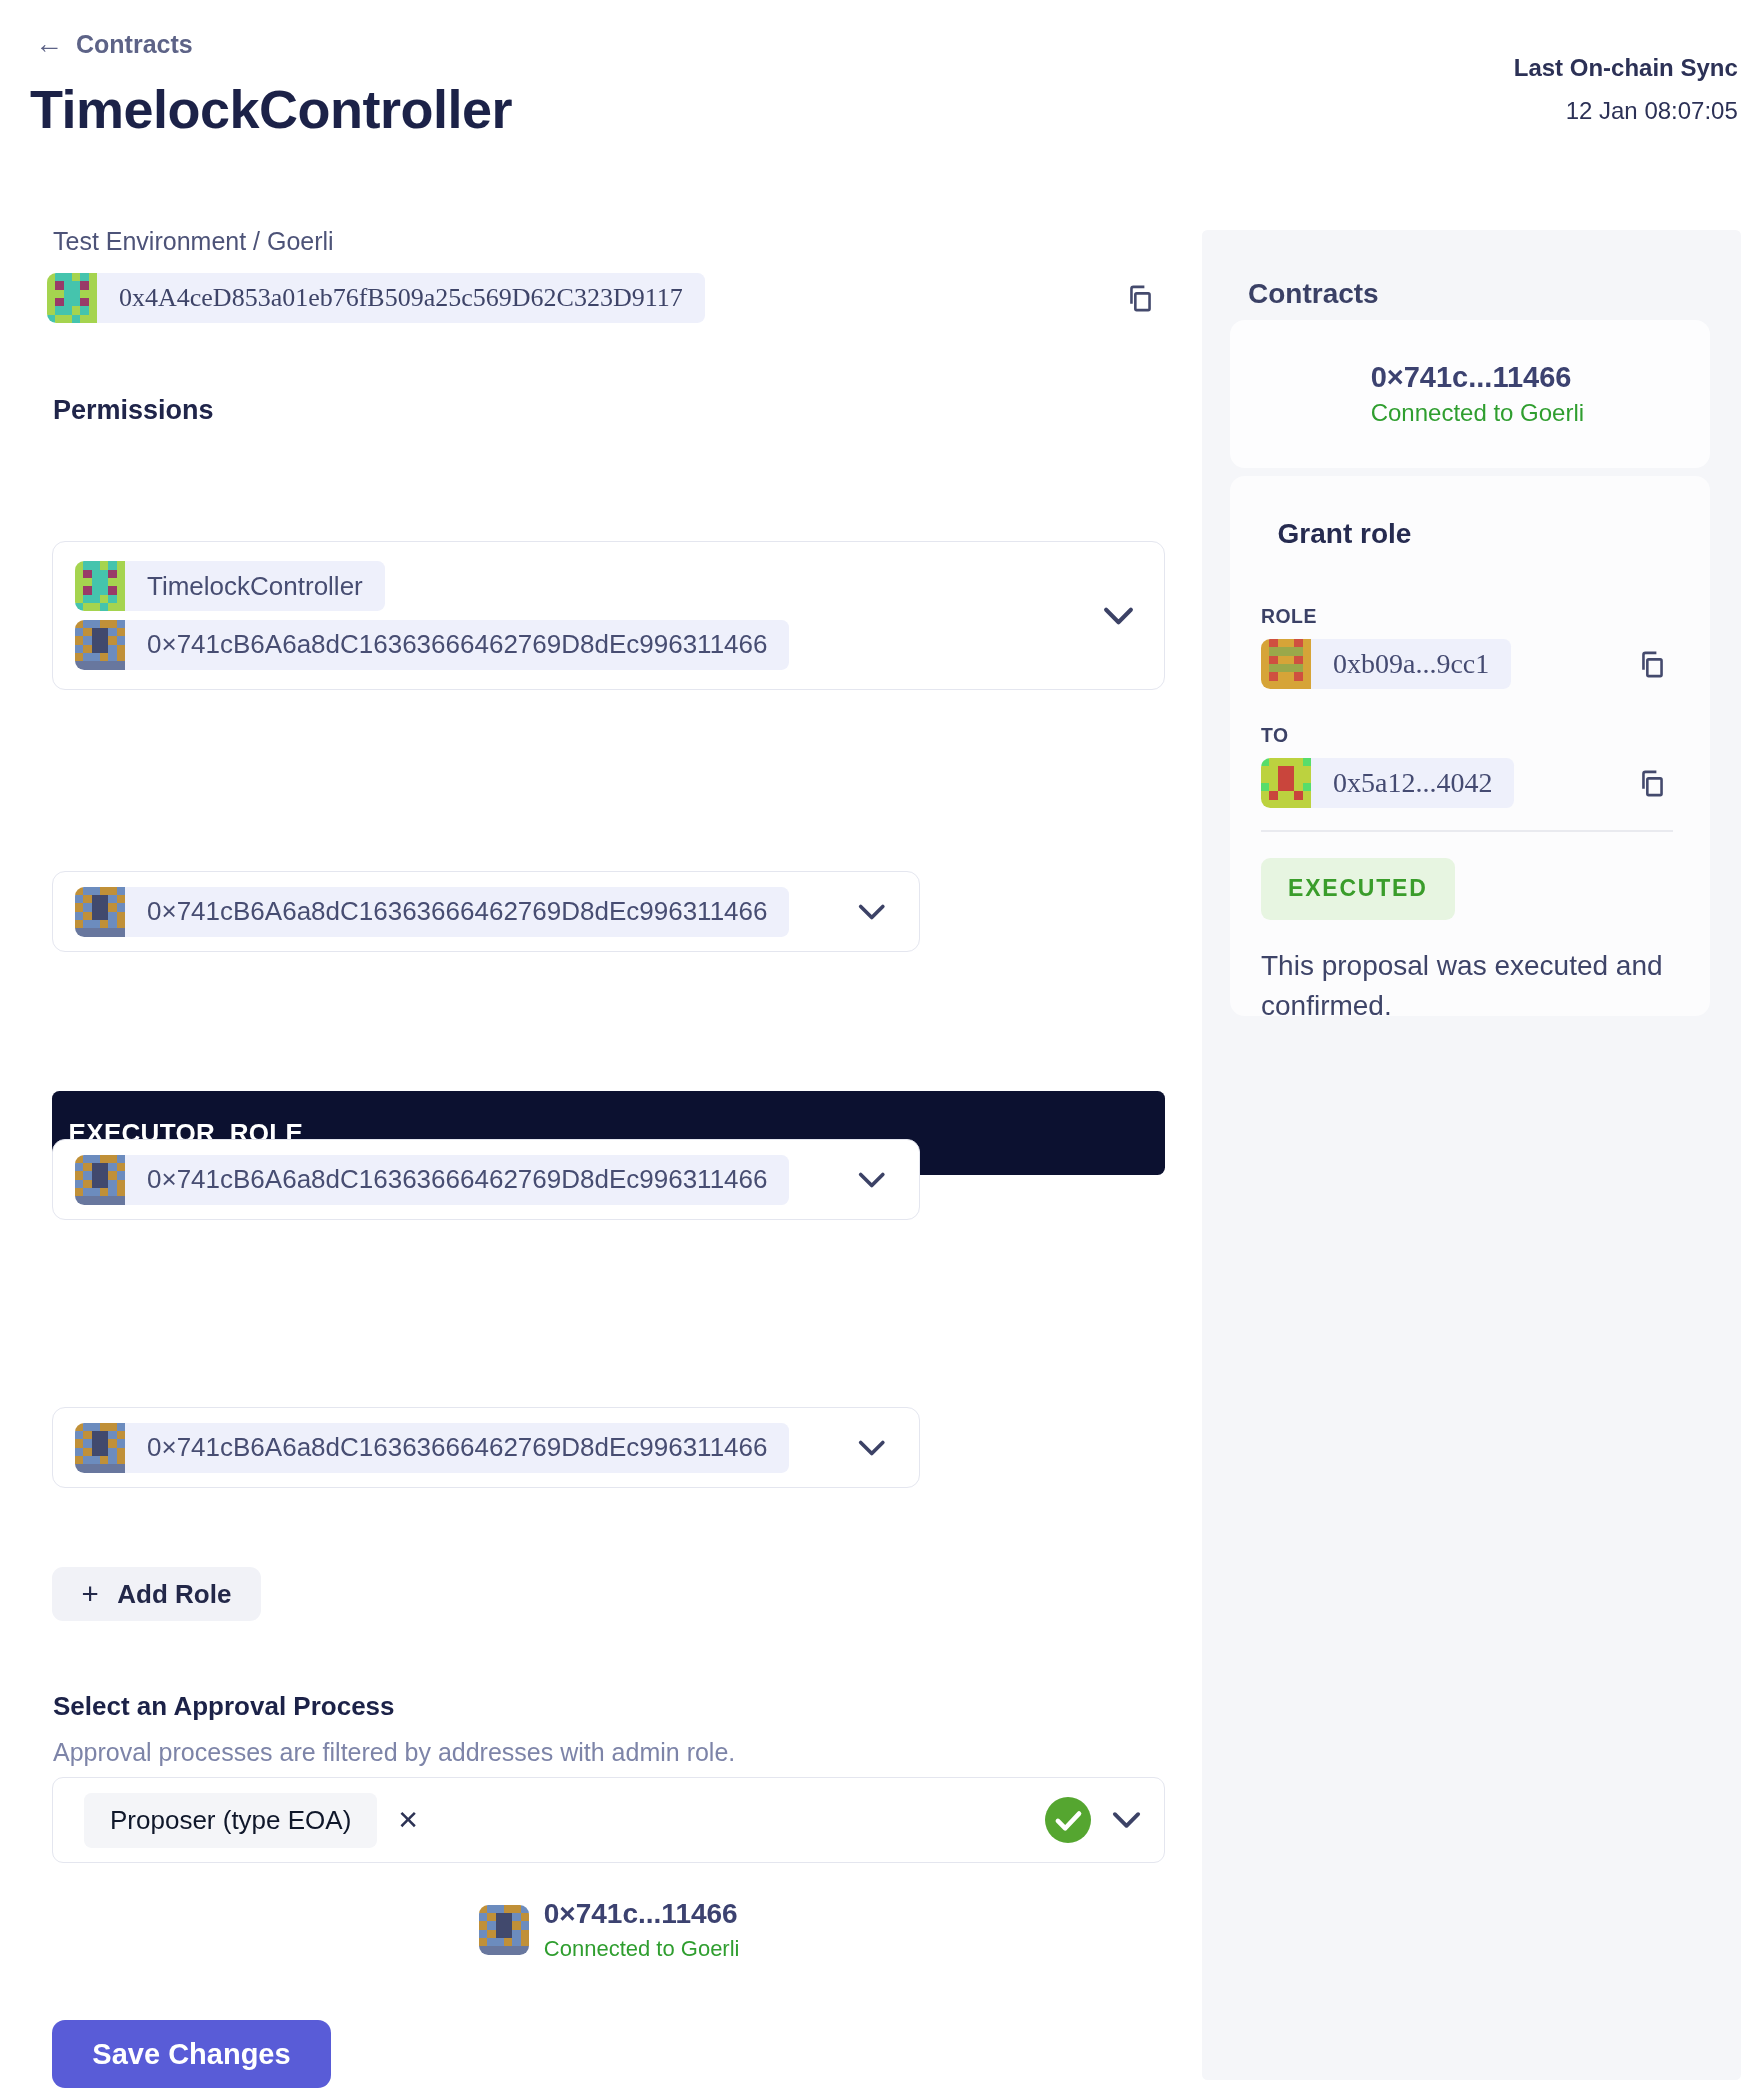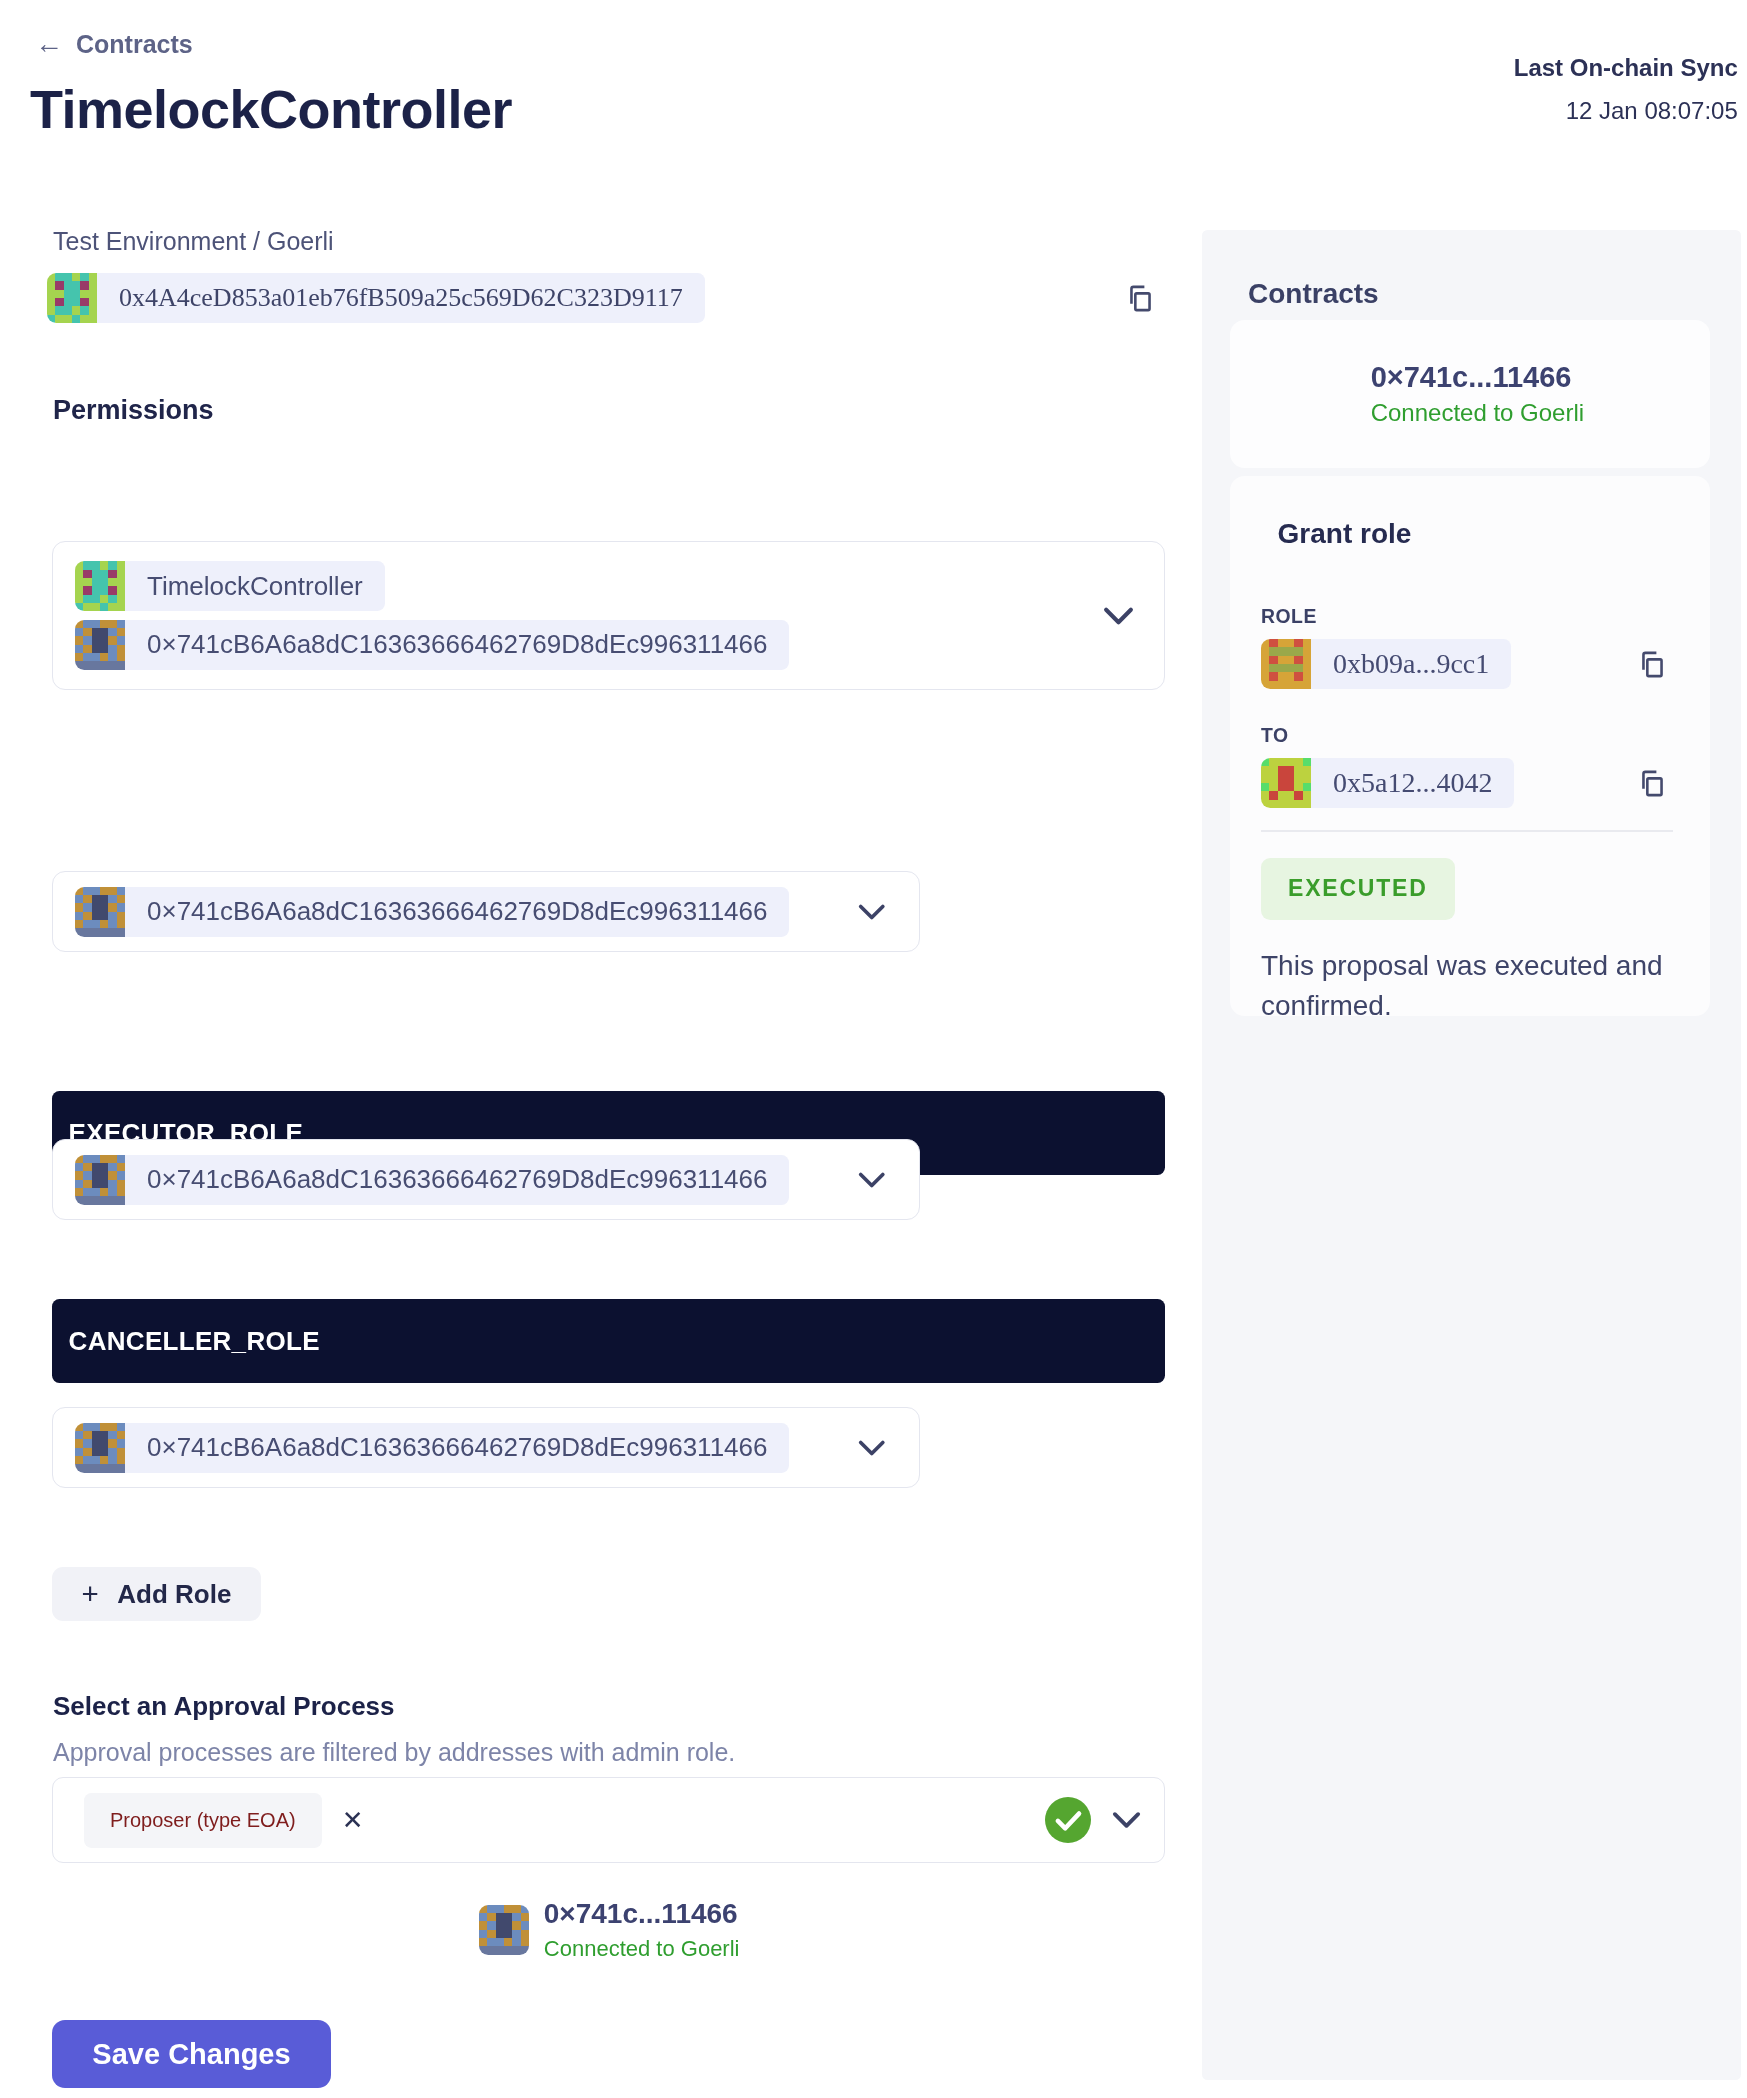--- a/index.html
+++ b/index.html
@@ -48,21 +48,21 @@
     background:#f1f2f7; border:none; border-radius:11px; padding:0 29.5px; font-family:inherit;
     font-size:26px; font-weight:600; color:#232849; cursor:pointer; }
   .add-role .plus { font-size:29.5px; font-weight:400; }
 
   
   .appr-heading { position:absolute; left:53px; top:1691px; font-size:26px; font-weight:700; color:#1c2248; }
   .appr-sub { position:absolute; left:53px; top:1738px; font-size:25px; color:#7d84a8; }
   .select-box { position:absolute; left:52px; top:1777px; width:1113px; height:86px; background:#fff;
     border:1.8px solid #e4e6ef; border-radius:11px; display:flex; align-items:center; padding:0 22px 0 31px; cursor:pointer; }
   .select-chip { background:#f4f5f8; border-radius:7.4px; height:55px; display:flex; align-items:center; padding:0 26px;
-    font-size:20px; color:#7f1d1d; }
+    font-size:26px; color:#0f172a; }
   .select-x { margin-left:20px; font-size:26px; color:#2c3254; cursor:pointer; line-height:1; }
   .select-right { margin-left:auto; display:flex; align-items:center; gap:20px; }
 
   .connected-row { position:absolute; left:479px; top:1898px; display:flex; align-items:center; gap:14.8px; }
   .connected-row .identicon, .proposal-head .identicon { width:50px; height:50px; border-radius:9.2px; }
   .conn-addr { font-size:28px; font-weight:700; color:#3c4270; }
   .conn-status { font-size:22px; color:#2f9e2f; margin-top:5.5px; }
 
   .save-btn { position:absolute; left:52px; top:2020px; width:279px; height:68px; background:#595cd7; border:none;
     border-radius:13px; color:#ffffff; font-family:inherit; font-size:29px; font-weight:700; cursor:pointer; }
@@ -344,23 +344,20 @@
         </span>
       <span class="pill">0×741cB6A6a8dC16363666462769D8dEc996311466</span>
     </div>
     <span class="chev">
       <svg width="29.5" height="20" viewBox="0 0 16 10" fill="none" stroke="#3c4266" stroke-width="2" stroke-linecap="round" stroke-linejoin="round">
           <path d="M2 2l6 6 6-6"></path>
         </svg>
     </span>
   </div>
 
-  <div class="role-bar" style="top:1299px">
-    <span>CANCELLER_ROLE</span>
-  </div>
   <div class="role-box box-single" style="top:1407px">
     <div class="member-chip">
       <span class="identicon" style="display: grid; grid-template-columns: repeat(6, 1fr); grid-auto-rows: 1fr;">
           <i style="background: rgb(192, 144, 56);"></i>
           <i style="background: rgb(108, 140, 190);"></i>
           <i style="background: rgb(108, 140, 190);"></i>
           <i style="background: rgb(192, 144, 56);"></i>
           <i style="background: rgb(192, 144, 56);"></i>
           <i style="background: rgb(108, 140, 190);"></i>
           <i style="background: rgb(108, 140, 190);"></i>

